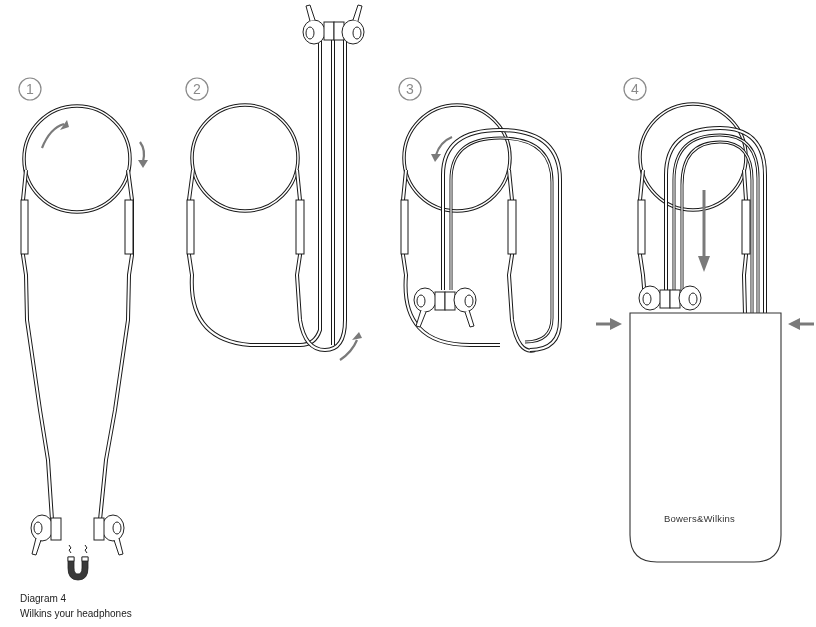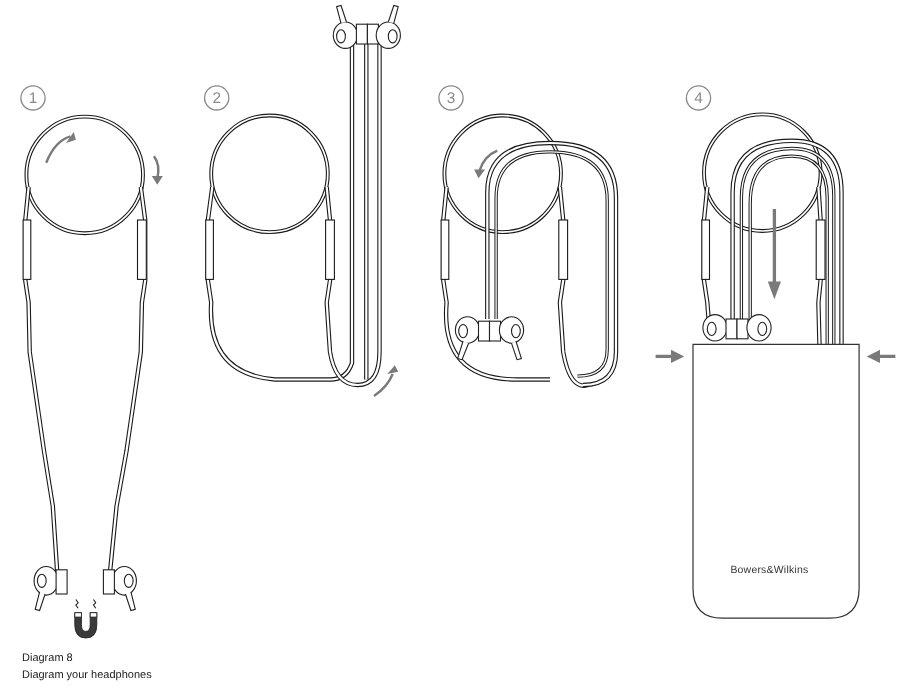--- a/index.html
+++ b/index.html
@@ -187,14 +187,14 @@
       <line x1="814" y1="324" x2="798" y2="324" stroke="#7a7a7a" stroke-width="3"></line>
       <polygon class="arrowhead" points="800,318 788,324 800,330"></polygon>
     </g>
 
     <path d="M630 313 L781 313 L781 535 Q781 562 754 562 L657 562 Q630 562 630 535 Z" fill="#fff" stroke="#333" stroke-width="1.1"></path>
   </g>
 </svg>
 
 <div class="case-logo">Bowers&amp;Wilkins</div>
 
-<div class="caption" style="top:592px;">Diagram 8</div>
-<div class="caption" style="top:607px;">Diagram your headphones</div>
+<div class="caption" style="top:592px;">Diagram 4</div>
+<div class="caption" style="top:607px;">Wilkins your headphones</div>
 
 </body></html>

